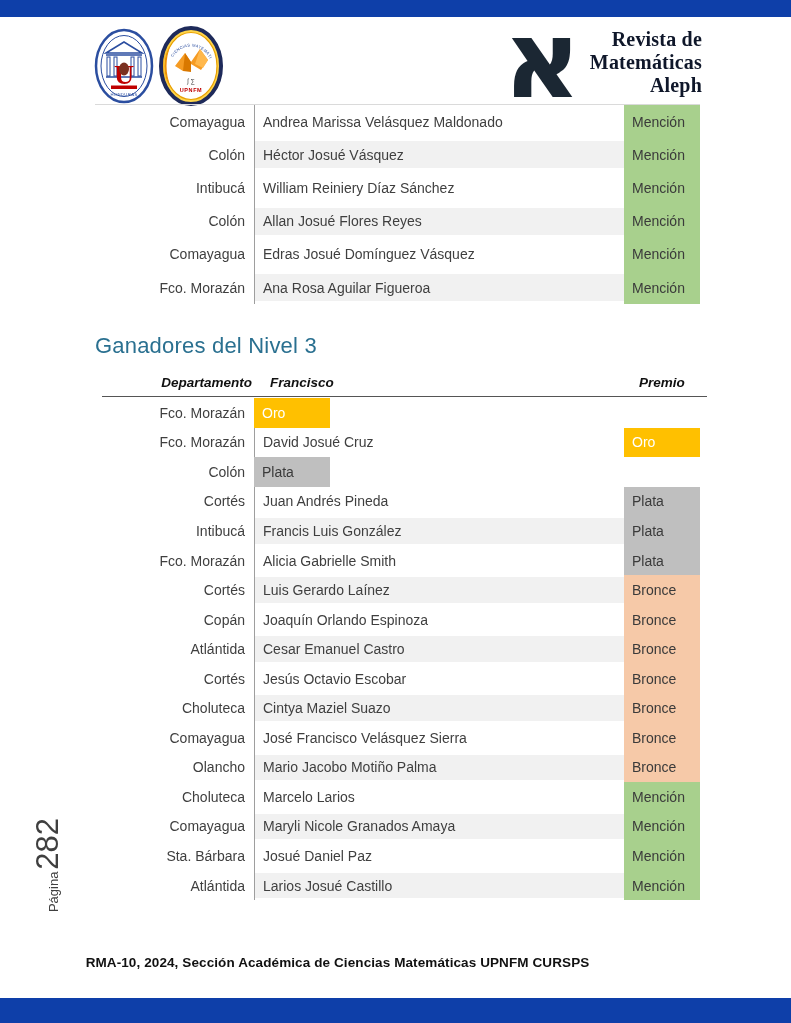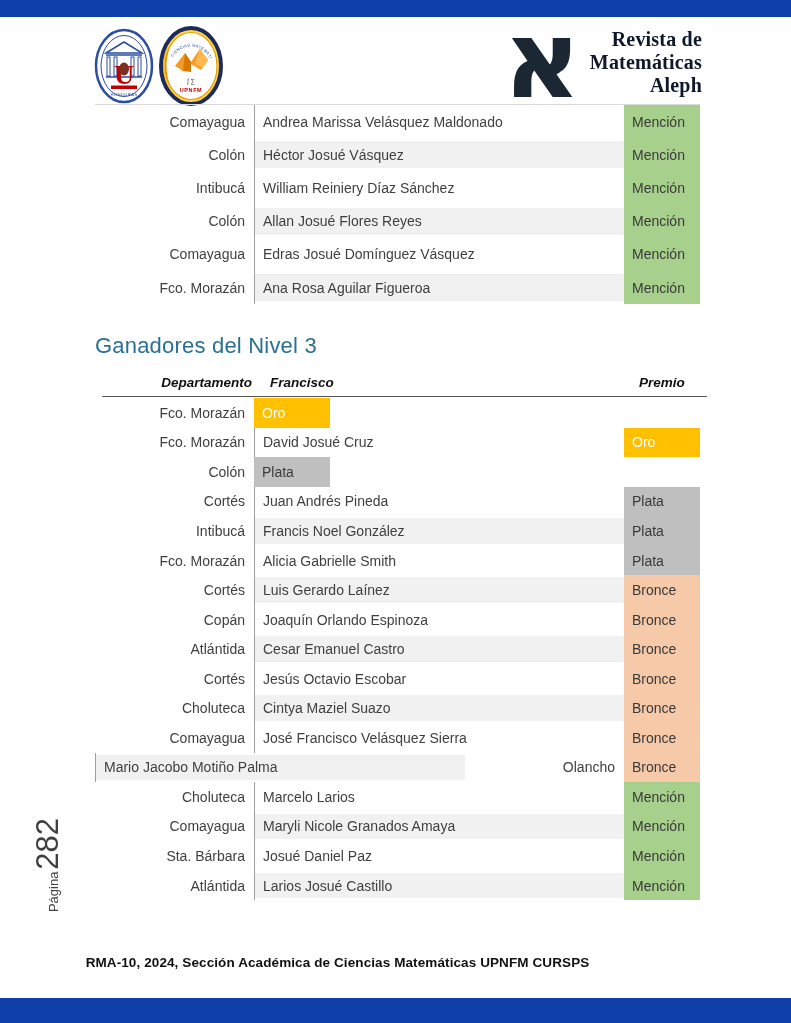--- a/index.html
+++ b/index.html
@@ -200,21 +200,21 @@
       </div>
 
       <div class="row">
         <div class="cell dept">Cortés</div>
         <div class="cell student">Juan Andrés Pineda</div>
         <div class="cell premio premio-cell" style="background: rgb(191, 191, 191); color: rgb(58, 58, 58);">Plata</div>
       </div>
 
       <div class="row shaded">
         <div class="cell dept">Intibucá</div>
-        <div class="cell student">Francis Noel González</div>
+        <div class="cell student">Francis Luis González</div>
         <div class="cell premio premio-cell" style="background: rgb(191, 191, 191); color: rgb(58, 58, 58);">Plata</div>
       </div>
 
       <div class="row">
         <div class="cell dept">Fco. Morazán</div>
         <div class="cell student">Alicia Gabrielle Smith</div>
         <div class="cell premio premio-cell" style="background: rgb(191, 191, 191); color: rgb(58, 58, 58);">Plata</div>
       </div>
 
       <div class="row shaded">
@@ -247,22 +247,22 @@
         <div class="cell premio premio-cell" style="background: rgb(246, 201, 168); color: rgb(58, 58, 58);">Bronce</div>
       </div>
 
       <div class="row">
         <div class="cell dept">Comayagua</div>
         <div class="cell student">José Francisco Velásquez Sierra</div>
         <div class="cell premio premio-cell" style="background: rgb(246, 201, 168); color: rgb(58, 58, 58);">Bronce</div>
       </div>
 
       <div class="row shaded">
+        <div class="cell dept">Olancho</div>
         <div class="cell student">Mario Jacobo Motiño Palma</div>
-        <div class="cell dept">Olancho</div>
         <div class="cell premio premio-cell" style="background: rgb(246, 201, 168); color: rgb(58, 58, 58);">Bronce</div>
       </div>
 
       <div class="row">
         <div class="cell dept">Choluteca</div>
         <div class="cell student">Marcelo Larios</div>
         <div class="cell premio premio-cell" style="background: rgb(168, 208, 141); color: rgb(58, 58, 58);">Mención</div>
       </div>
 
       <div class="row shaded">

